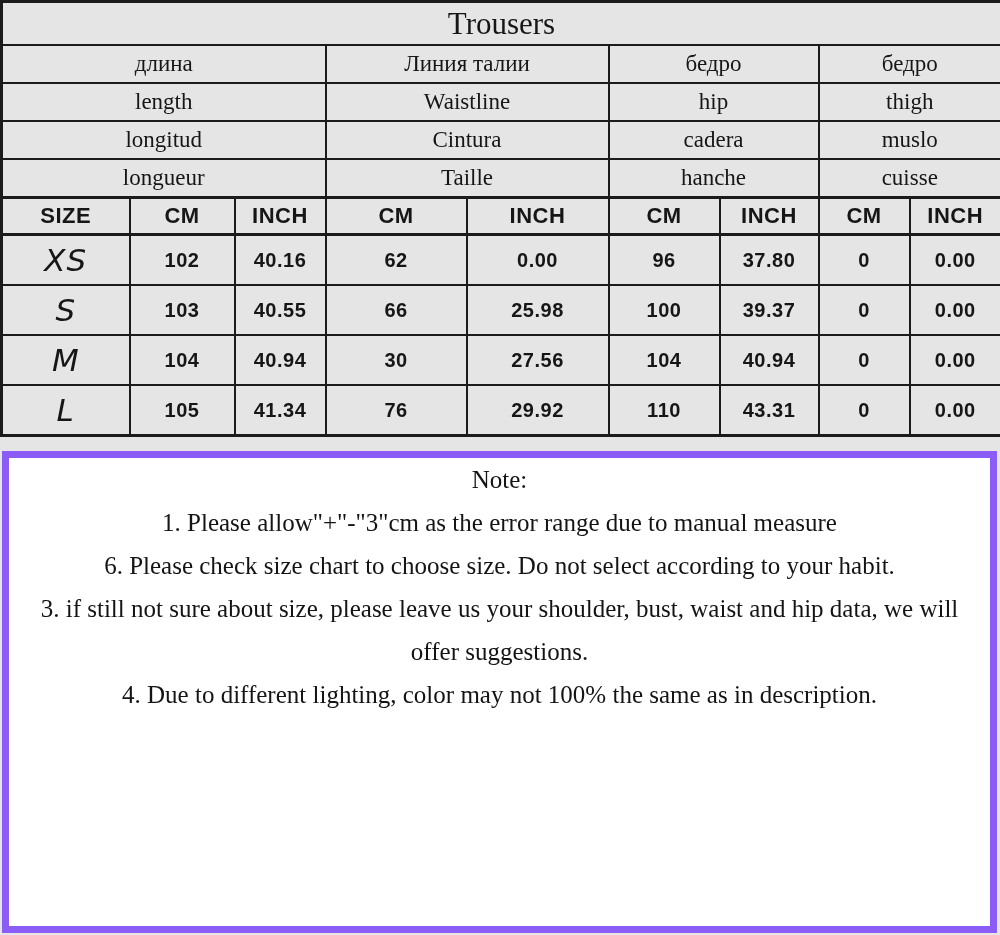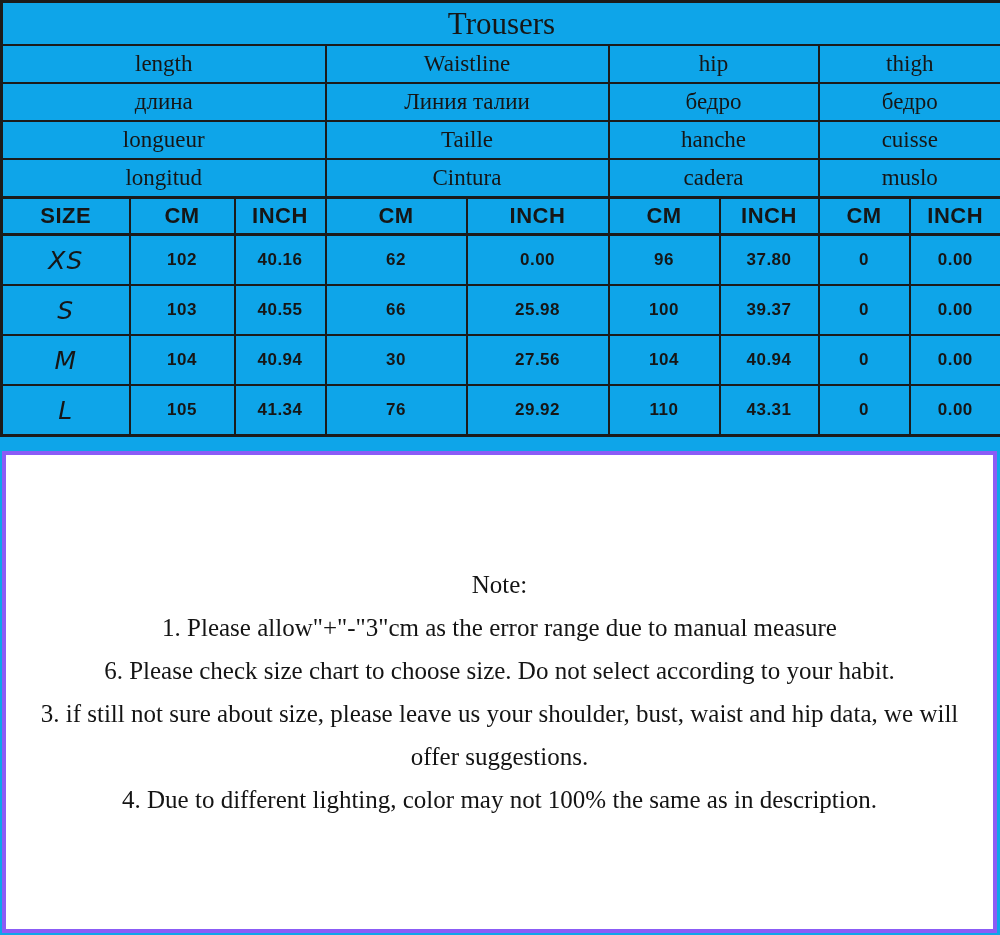--- a/index.html
+++ b/index.html
@@ -4,21 +4,21 @@
 <style>
   html, body {
     margin: 0;
     padding: 0;
     background: #ffffff;
   }
   .page {
     position: relative;
     width: 1000px;
     height: 935px;
-    background: #0ea5e9;
+    background: #e5e5e5;
     font-family: "Liberation Serif", serif;
     color: #161616;
   }
   table.size-chart {
     position: absolute;
     top: 0;
     left: 0;
     width: 1000px;
     border-collapse: collapse;
     table-layout: fixed;
@@ -48,41 +48,41 @@
     font-weight: bold;
     font-size: 22px;
     letter-spacing: 0.5px;
     border-top-width: 3px;
     border-bottom-width: 3px;
   }
   tr.data-row td {
     height: 48px;
     font-family: "Liberation Sans", sans-serif;
     font-weight: bold;
-    font-size: 17px;
+    font-size: 20px;
     letter-spacing: 0.5px;
   }
   tr.data-row td.size-cell {
     font-family: "DejaVu Sans", sans-serif;
     font-style: italic;
     font-weight: normal;
-    font-size: 25px;
+    font-size: 31px;
     letter-spacing: 1px;
   }
   .note-box {
     position: absolute;
     top: 451px;
     left: 2px;
     right: 3px;
     bottom: 2px;
-    border: 4px solid #8b5cf6;
+    border: 7px solid #8b5cf6;
     background: #ffffff;
     display: flex;
     flex-direction: column;
-    justify-content: center;
+    justify-content: flex-start;
     align-items: center;
   }
   .note-inner {
     width: 960px;
     text-align: center;
     font-family: "Liberation Serif", serif;
     font-size: 25px;
     line-height: 43px;
     color: #141414;
   }
@@ -110,45 +110,45 @@
       <col style="width:91px">
         <col style="width:92px">
     </colgroup>
 
     <tbody>
         <tr class="title-row">
       <td colspan="9">Trousers</td>
     </tr>
 
     <tr class="lang-row">
+      <td colspan="3">длина</td>
+      <td colspan="2">Линия талии</td>
+      <td colspan="2">бедро</td>
+      <td colspan="2">бедро</td>
+    </tr>
+
+    <tr class="lang-row">
       <td colspan="3">length</td>
       <td colspan="2">Waistline</td>
       <td colspan="2">hip</td>
       <td colspan="2">thigh</td>
     </tr>
 
     <tr class="lang-row">
-      <td colspan="3">длина</td>
-      <td colspan="2">Линия талии</td>
-      <td colspan="2">бедро</td>
-      <td colspan="2">бедро</td>
+      <td colspan="3">longitud</td>
+      <td colspan="2">Cintura</td>
+      <td colspan="2">cadera</td>
+      <td colspan="2">muslo</td>
     </tr>
 
     <tr class="lang-row">
       <td colspan="3">longueur</td>
       <td colspan="2">Taille</td>
       <td colspan="2">hanche</td>
       <td colspan="2">cuisse</td>
-    </tr>
-
-    <tr class="lang-row">
-      <td colspan="3">longitud</td>
-      <td colspan="2">Cintura</td>
-      <td colspan="2">cadera</td>
-      <td colspan="2">muslo</td>
     </tr>
 
     <tr class="unit-row">
       <td>SIZE</td>
       <td>CM</td>
       <td>INCH</td>
       <td>CM</td>
       <td>INCH</td>
       <td>CM</td>
       <td>INCH</td>

